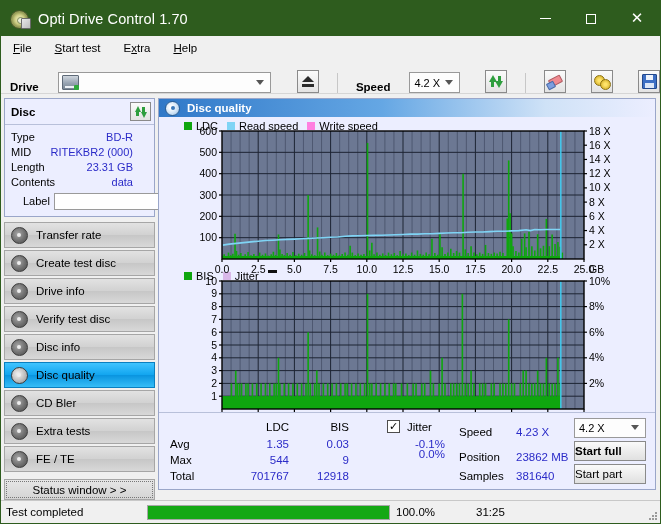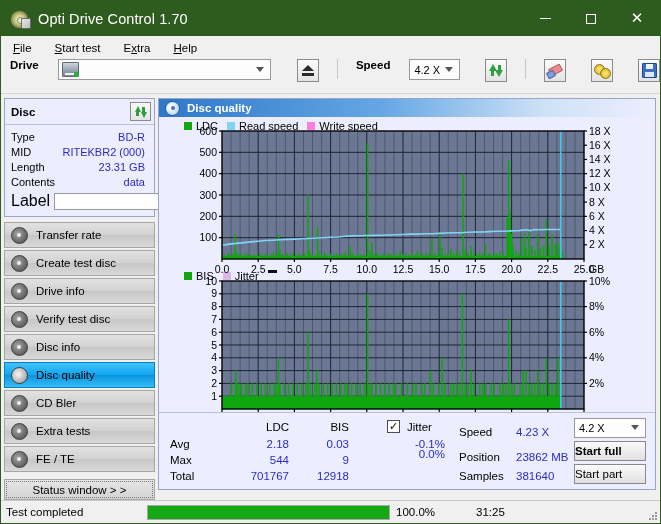--- a/index.html
+++ b/index.html
@@ -52,21 +52,21 @@
   
   .menubar{
     height:23px;background:#f0f0f0;display:flex;align-items:center;
     padding-left:10px;border-bottom:0px;
   }
   .menuitem{padding:3px 11px 3px 2px;margin-right:10px;color:#000;font-size:11.5px;}
   .menuitem u{text-decoration:underline;}
 
   
   .toolbar{
-    height:34px;background:#f0f0f0;display:flex;align-items:flex-start;
+    height:34px;background:#f0f0f0;display:flex;align-items:flex-end;
     padding-left:9px;border-bottom:1px solid #d6d6d6;gap:10px;
   }
   .tb-label{font-weight:bold;font-size:11.5px;color:#000;margin-right:9px;}
   .combo{
     height:21px;background:#fdfdfd;border:1px solid #999;
     display:flex;align-items:center;box-sizing:border-box;font-size:11px;
     position:relative;
   }
   .combo .cb-text{padding-left:4px;white-space:nowrap;overflow:hidden;}
   .combo .cb-arrow{
@@ -118,26 +118,26 @@
   .sidebar{width:157px;flex:none;background:#f0f0f0;padding:4px 3px 0 3px;box-sizing:border-box;}
   .disc-panel{
     border:1px solid #9aa6c9;background:#eceeff;box-sizing:border-box;
     width:151px;
   }
   .disc-head{
     display:flex;align-items:center;justify-content:space-between;
     padding:3px 3px 3px 6px;border-bottom:1px solid #b8c0da;background:#eceeff;
   }
   .disc-head .t{font-weight:bold;font-size:11.5px;color:#000;}
-  .disc-rows{padding:4px 9px 5px 6px;}
+  .disc-rows{padding:4px 21px 5px 6px;}
   .disc-row{display:flex;justify-content:space-between;align-items:center;height:15px;font-size:11px;}
   .disc-row .k{color:#000;}
   .disc-row .v{color:#2b2bc8;}
   .label-row{display:flex;align-items:center;gap:4px;margin-top:2px;}
-  .label-row .k{width:40px;font-size:16px;}
+  .label-row .k{width:40px;font-size:11px;margin-left:12px;}
   .label-input{
     flex:1;height:17px;background:#fff;border:1px solid #9a9a9a;box-sizing:border-box;
   }
   .cdbtn{
     width:21px;height:20px;border:1px solid #8a8a8a;background:linear-gradient(180deg,#fbfbfb,#e0e0e0);
     display:flex;align-items:center;justify-content:center;box-sizing:border-box;
   }
   .cd-mini{
     width:14px;height:14px;border-radius:50%;
     background:radial-gradient(circle,#fdf8c9 15%,#ded97a 45%,#b7b54a 100%);
@@ -909,21 +909,21 @@
               <text x="430" y="306" font-size="10.5" font-family="&quot;Liberation Sans&quot;,sans-serif" fill="#000">GB</text>
             </svg>
         </div>
 
         <div class="stats">
           <div class="cell k" style="left:11px;top:25px;">Avg</div>
           <div class="cell k" style="left:11px;top:41px;">Max</div>
           <div class="cell k" style="left:11px;top:57px;">Total</div>
 
           <div class="cell k" style="left:80px;top:8px;width:50px;text-align:right;">LDC</div>
-          <div class="cell v" style="left:80px;top:25px;width:50px;text-align:right;">2.18</div>
+          <div class="cell v" style="left:80px;top:25px;width:50px;text-align:right;">1.35</div>
           <div class="cell v" style="left:80px;top:41px;width:50px;text-align:right;">544</div>
           <div class="cell v" style="left:60px;top:57px;width:70px;text-align:right;">701767</div>
 
           <div class="cell k" style="left:140px;top:8px;width:50px;text-align:right;">BIS</div>
           <div class="cell v" style="left:140px;top:25px;width:50px;text-align:right;">0.03</div>
           <div class="cell v" style="left:140px;top:41px;width:50px;text-align:right;">9</div>
           <div class="cell v" style="left:130px;top:57px;width:60px;text-align:right;">12918</div>
 
           <div class="cell" style="left:228px;top:7px;display:flex;align-items:center;gap:7px;">
             <span class="chk">

